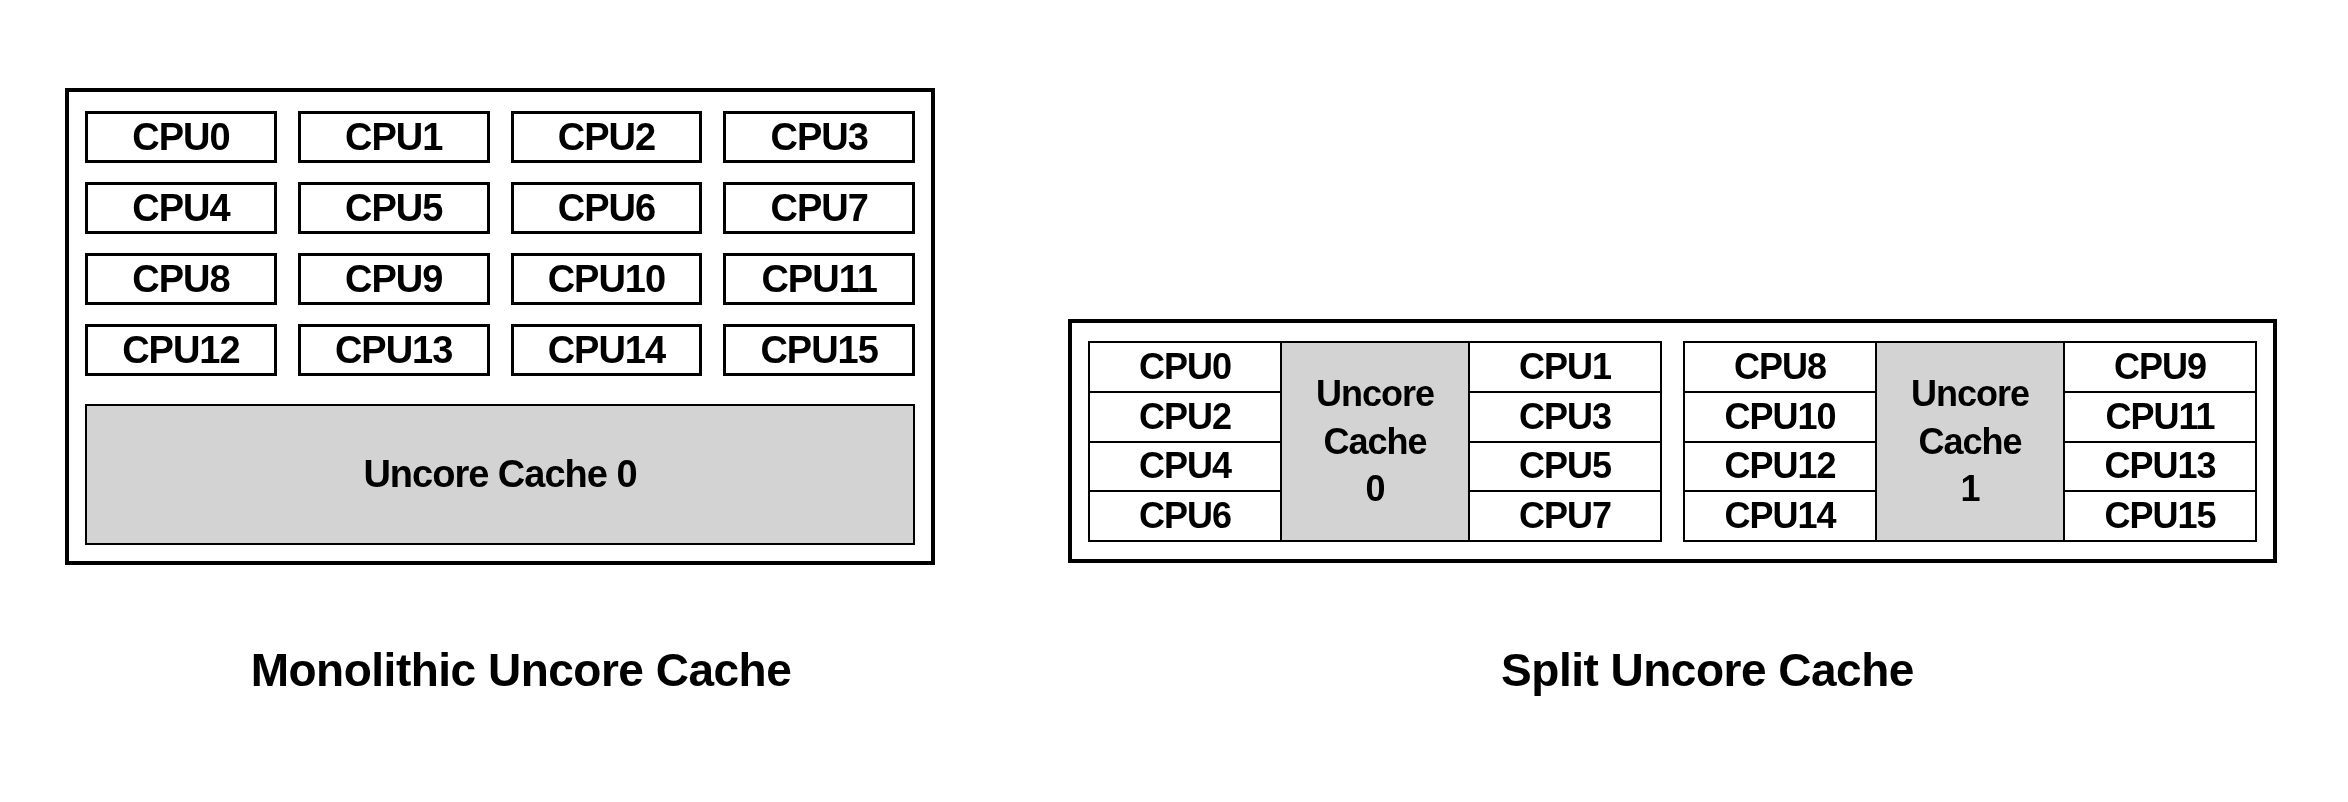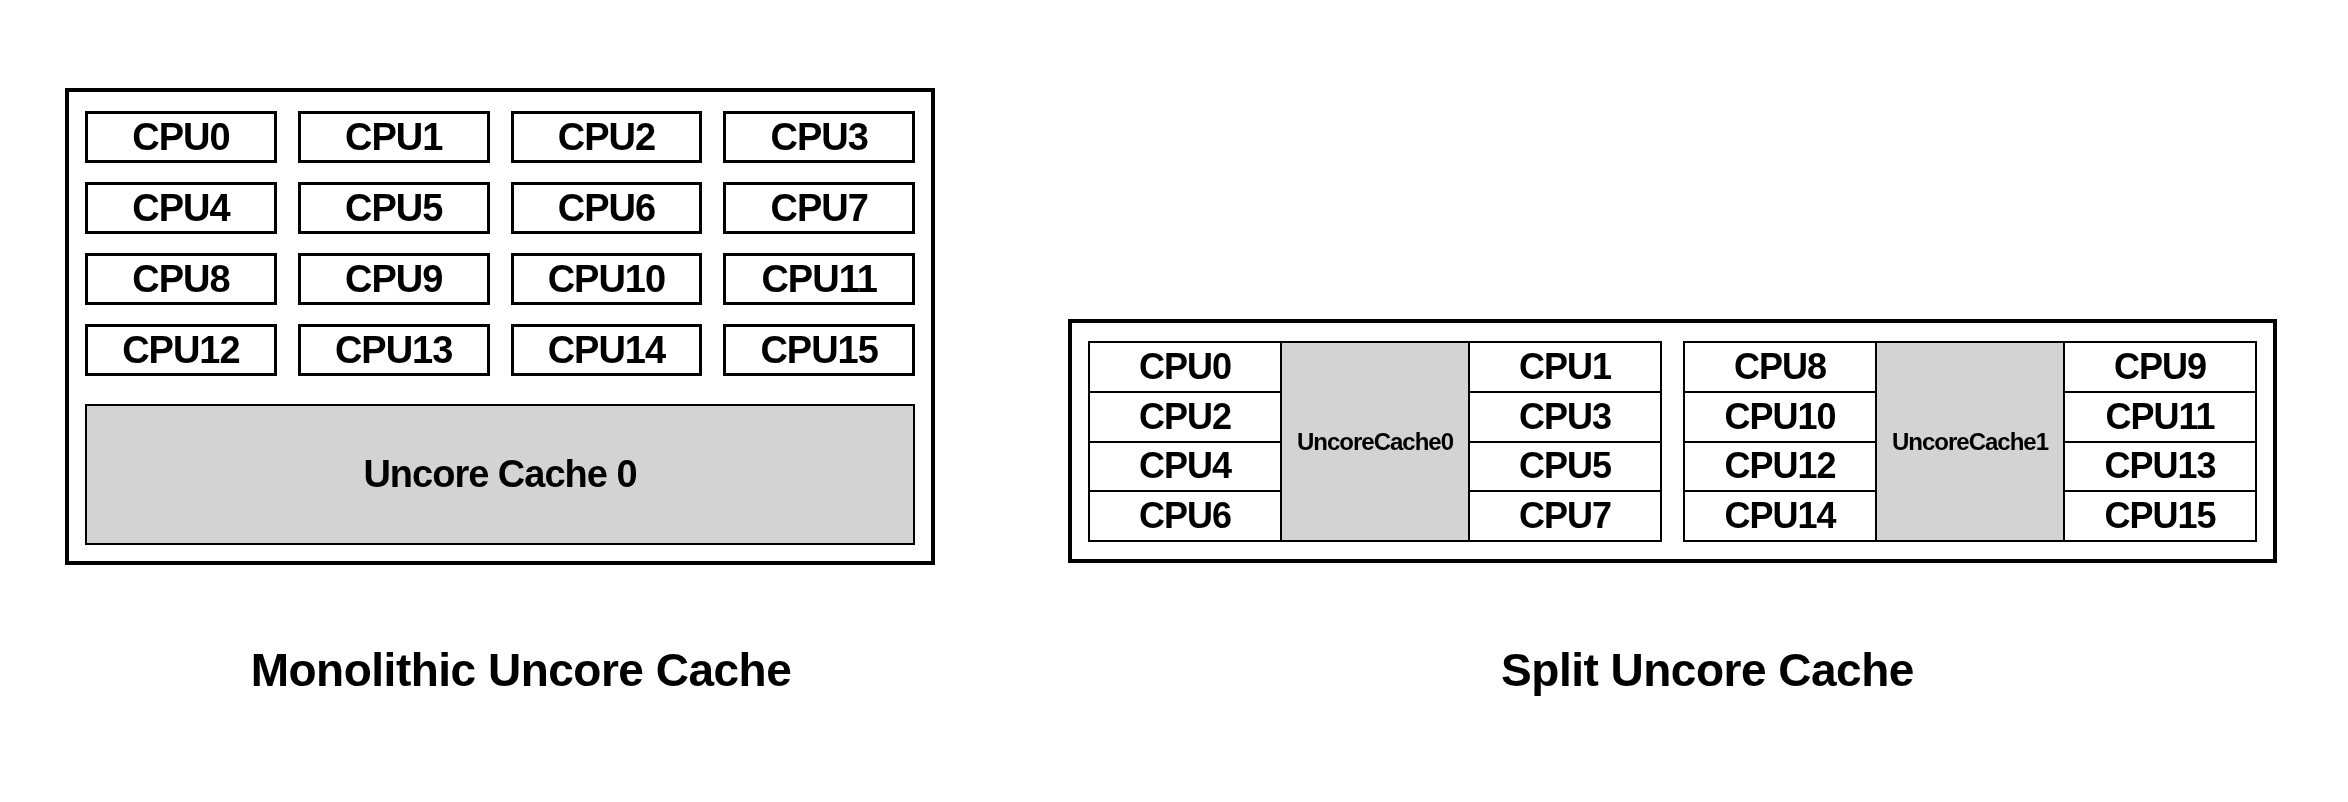--- a/index.html
+++ b/index.html
@@ -48,22 +48,22 @@
   .cpu-col{display:flex;flex-direction:column;}
   .cpu-cell{
     flex:1;display:flex;align-items:center;justify-content:center;
     font-weight:bold;font-size:36px;letter-spacing:-1px;
     border-bottom:2px solid var(--border);background:#fff;
   }
   .cpu-cell:last-child{border-bottom:none;}
   .cache-cell{
     background:var(--cache);
     border-left:2px solid var(--border);border-right:2px solid var(--border);
-    display:flex;flex-direction:row;align-items:center;justify-content:center;
-    font-weight:bold;font-size:24px;line-height:1.33;letter-spacing:-1px;
+    display:flex;flex-direction:column;align-items:center;justify-content:center;
+    font-weight:bold;font-size:36px;line-height:1.33;letter-spacing:-1px;
     text-align:center;
   }
 
   
   .caption{
     position:absolute;top:640px;height:60px;line-height:60px;
     text-align:center;font-weight:bold;font-size:46px;letter-spacing:-0.5px;
     white-space:nowrap;
   }
   .caption-left{left:86px;width:870px;}

